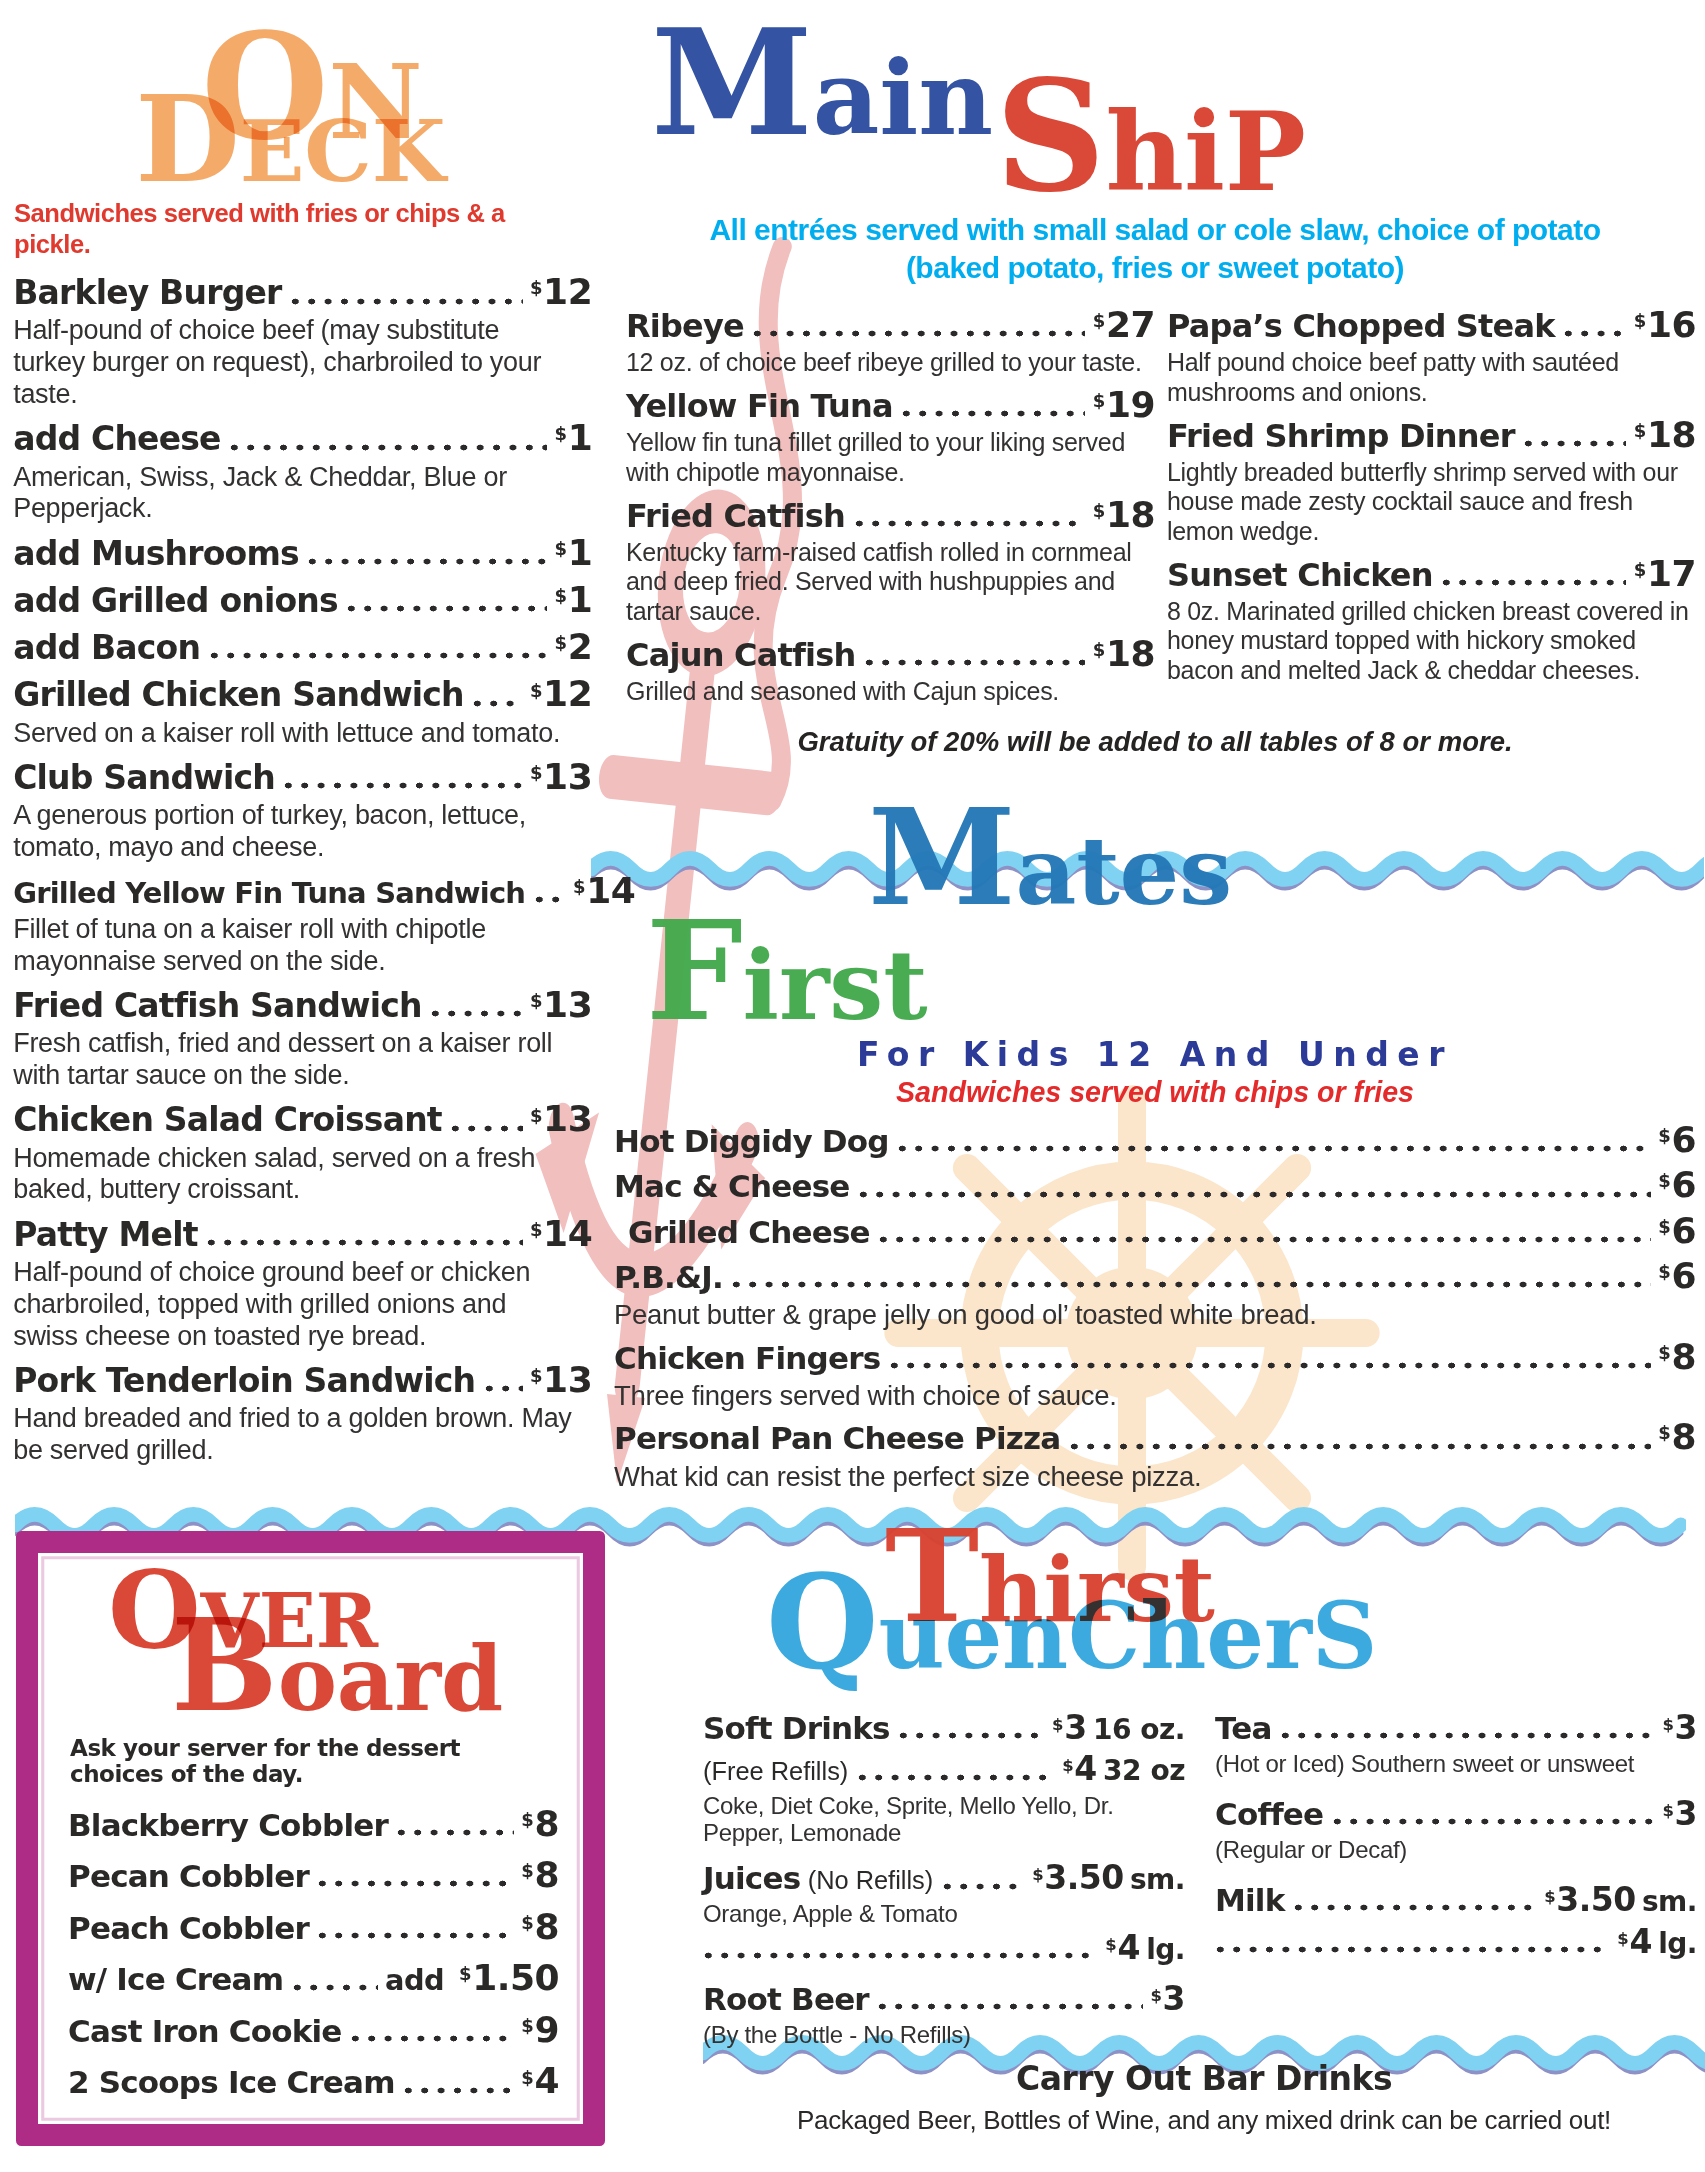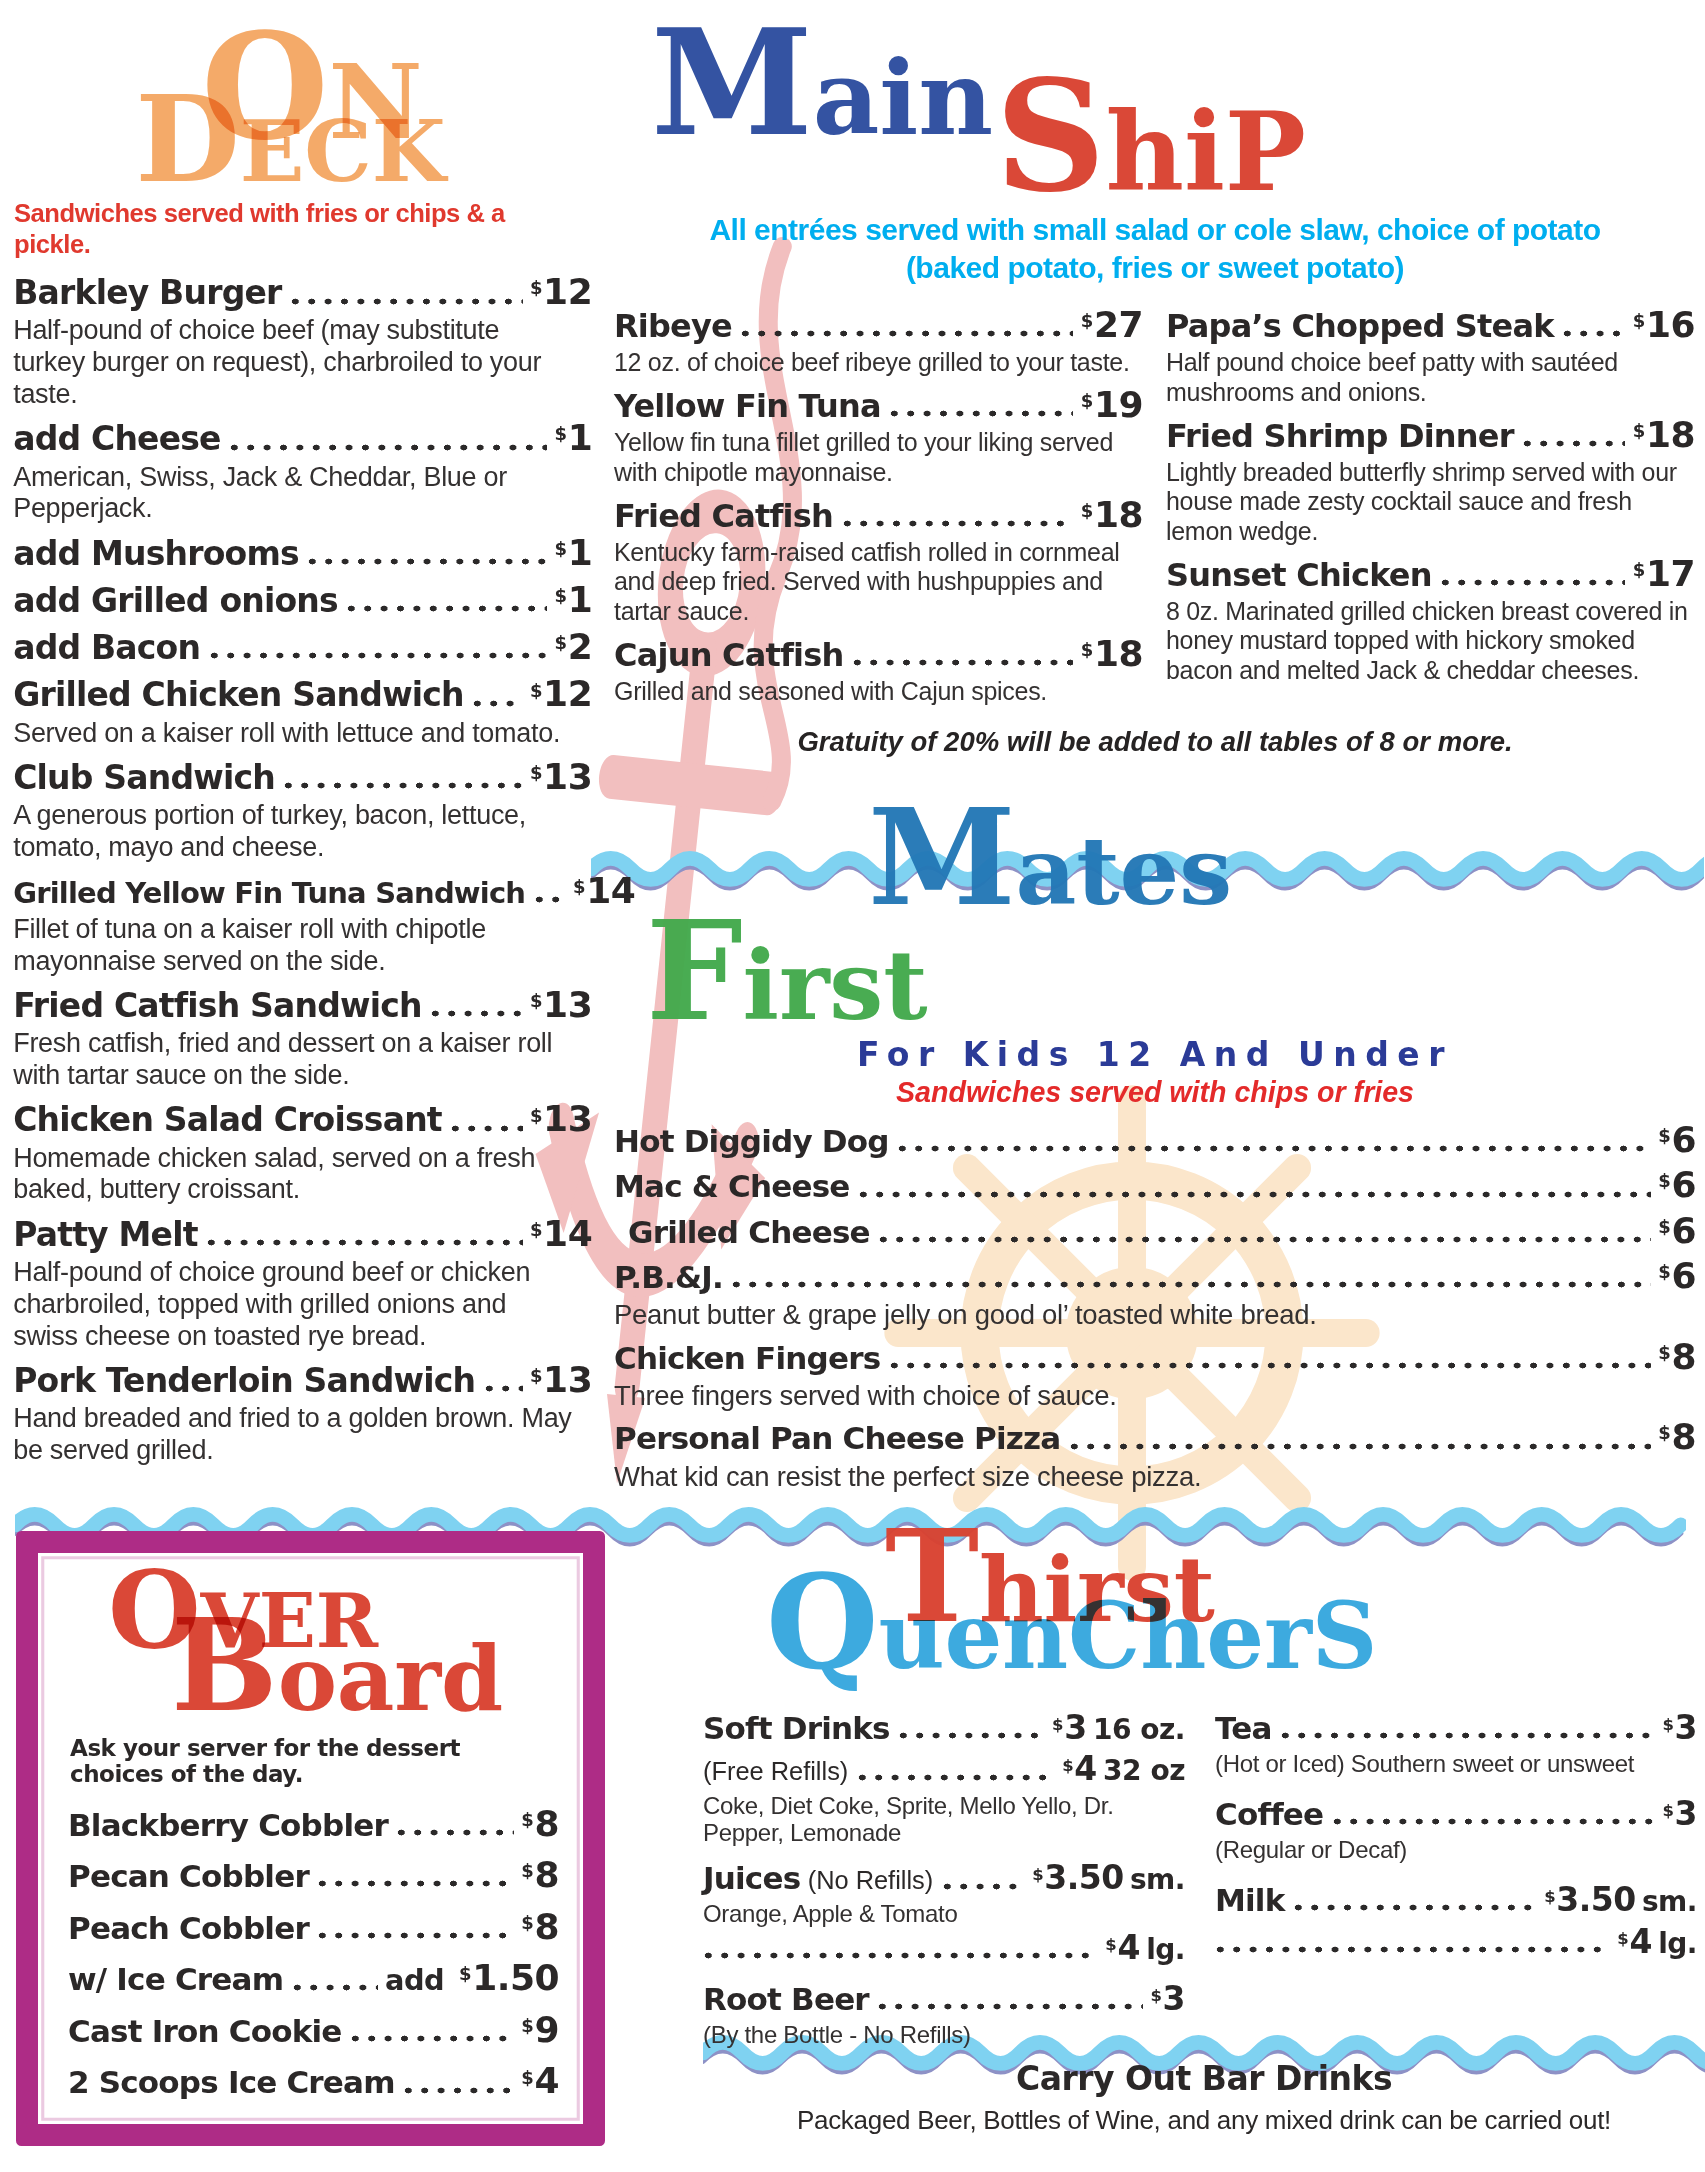--- a/index.html
+++ b/index.html
@@ -65,21 +65,21 @@
   .ob-sub{font-family:"DejaVu Sans",sans-serif;font-weight:700;font-size:23px;letter-spacing:-0.5px;
           margin:15px 0 16px 2.1px;}
   .co-title{font-family:"DejaVu Sans",sans-serif;font-weight:700;font-size:33px;text-align:center;letter-spacing:-0.5px;}
   .co-desc{font-family:"Liberation Sans",sans-serif;font-size:26px;text-align:center;margin-top:7.4px;letter-spacing:-0.3px;}
 
   .ob-frame{box-sizing:border-box;width:589px;height:615px;border:22px solid #AE2C86;
             border-radius:5.3px;padding:11.6px 24px 10.6px 30px;background:#fff;
             box-shadow:0 0 0 3.2px #fff inset, 0 0 0 6.3px rgba(174,44,134,.25) inset;}
 
   .ms-cols,.tq-cols{display:flex;}
-  .ms-cols{gap:23px;margin-top:18px;}
+  .ms-cols{gap:12px;margin-top:18px;justify-content:flex-end;}
   .tq-cols{gap:30px;margin-top:30px;}
   .ms-col{width:529px;} .tq-col{width:482px;}
 </style>
 </head>
 <body>
 
 <div class="page">
 
   <svg width="0" height="0" style="position:absolute">
     <defs>

